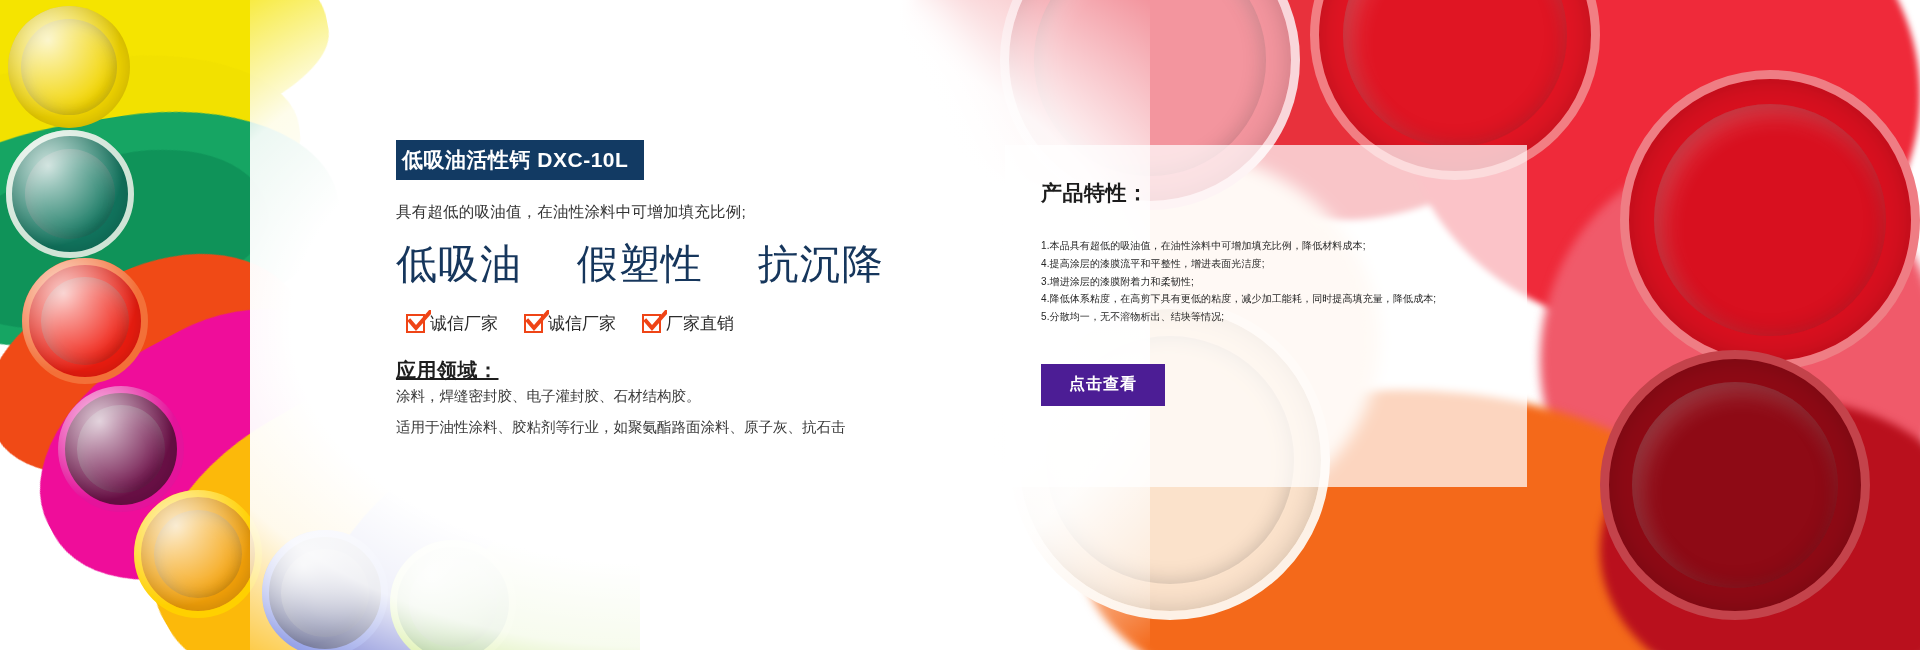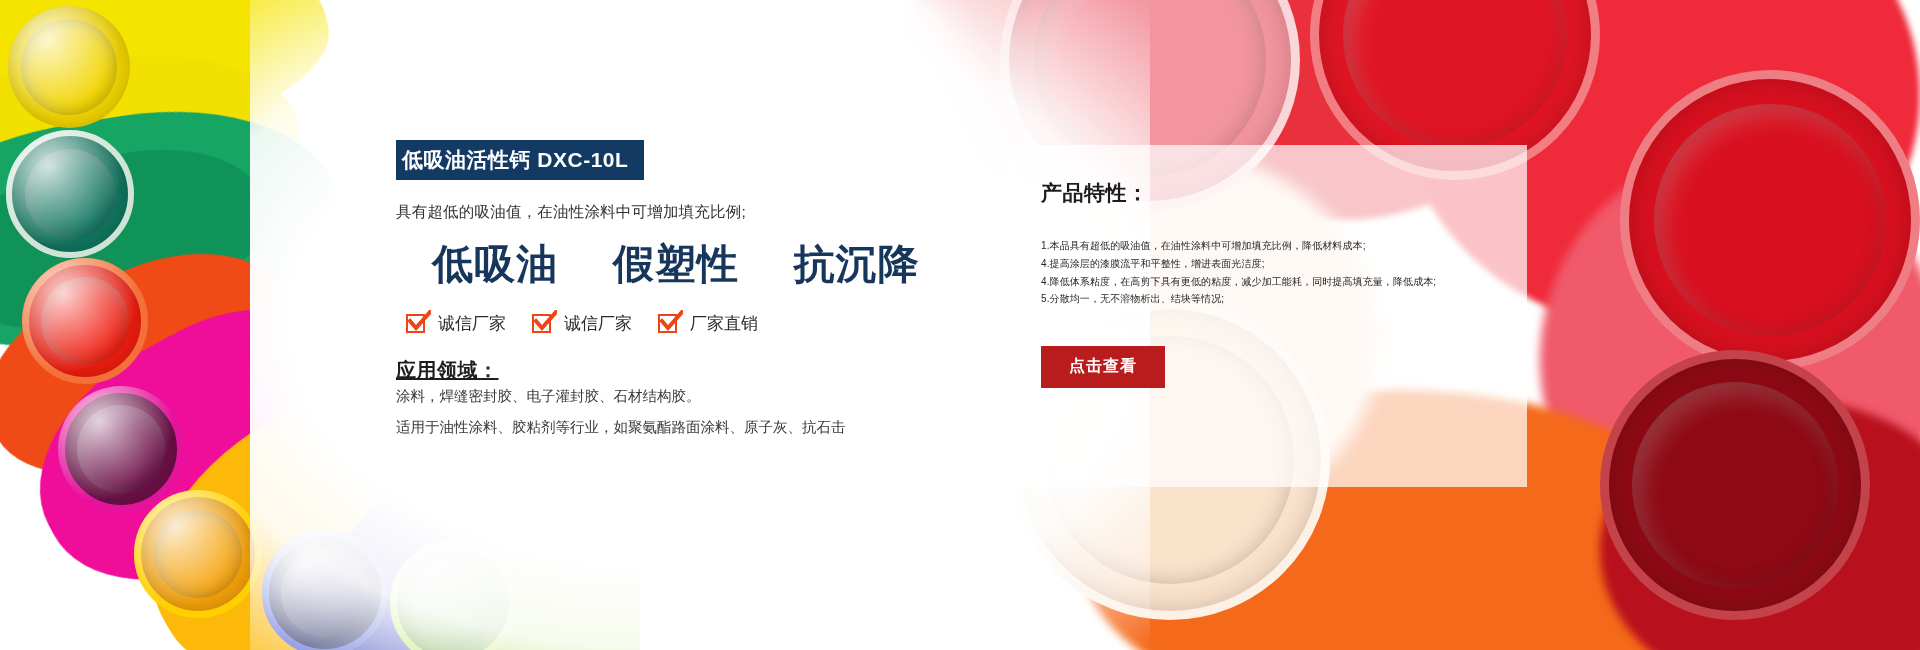--- a/index.html
+++ b/index.html
@@ -99,35 +99,34 @@
   }
   #lead-line {
     margin-top: 22px;
     font-size: 15.5px;
     color: #333333;
     letter-spacing: .2px;
   }
   #headline {
     margin-top: 14px;
     font-size: 41px;
-    font-weight: bold;
+    font-weight: normal;
     color: #16365c;
     letter-spacing: 1px;
     white-space: nowrap;
-    text-align: center;
   }
   #headline .gap { display: inline-block; width: 30px; }
   #features {
     margin-top: 20px;
     margin-left: 10px;
     display: flex;
     align-items: center;
     gap: 26px;
   }
-  .feature { display: flex; align-items: center; gap: 13px; }
+  .feature { display: flex; align-items: center; gap: 5px; }
   .chk {
     position: relative;
     width: 19px; height: 19px;
     border: 2px solid #ef4416;
     box-sizing: border-box;
     flex: 0 0 auto;
   }
   .chk svg { position: absolute; left: -1px; top: -6px; }
   .feature-label {
     font-size: 17px;
@@ -170,21 +169,21 @@
   }
   #spec-list li {
     font-size: 10px;
     color: #262626;
     line-height: 1.78;
     letter-spacing: .1px;
   }
   #cta-button {
     display: inline-block;
     margin-top: 22px;
-    background: #b91c1c;
+    background: #4c1d95;
     color: #ffffff;
     font-size: 16px;
     font-weight: bold;
     letter-spacing: 1px;
     padding: 10px 28px 11px 28px;
     border: none;
     cursor: pointer;
     font-family: "Liberation Sans", "DejaVu Sans", sans-serif;
   }
 </style>
@@ -297,20 +296,21 @@
 
   </div>
 
   <div id="spec-panel">
 
     <div id="spec-title">产品特性：</div>
 
     <ul id="spec-list">
       <li>1.本品具有超低的吸油值，在油性涂料中可增加填充比例，降低材料成本;</li>
       <li>4.提高涂层的漆膜流平和平整性，增进表面光洁度;</li>
+      <li>3.增进涂层的漆膜附着力和柔韧性;</li>
       <li>4.降低体系粘度，在高剪下具有更低的粘度，减少加工能耗，同时提高填充量，降低成本;</li>
       <li>5.分散均一，无不溶物析出、结块等情况;</li>
     </ul>
 
     <button id="cta-button">点击查看</button>
 
   </div>
 
 </div>
 

